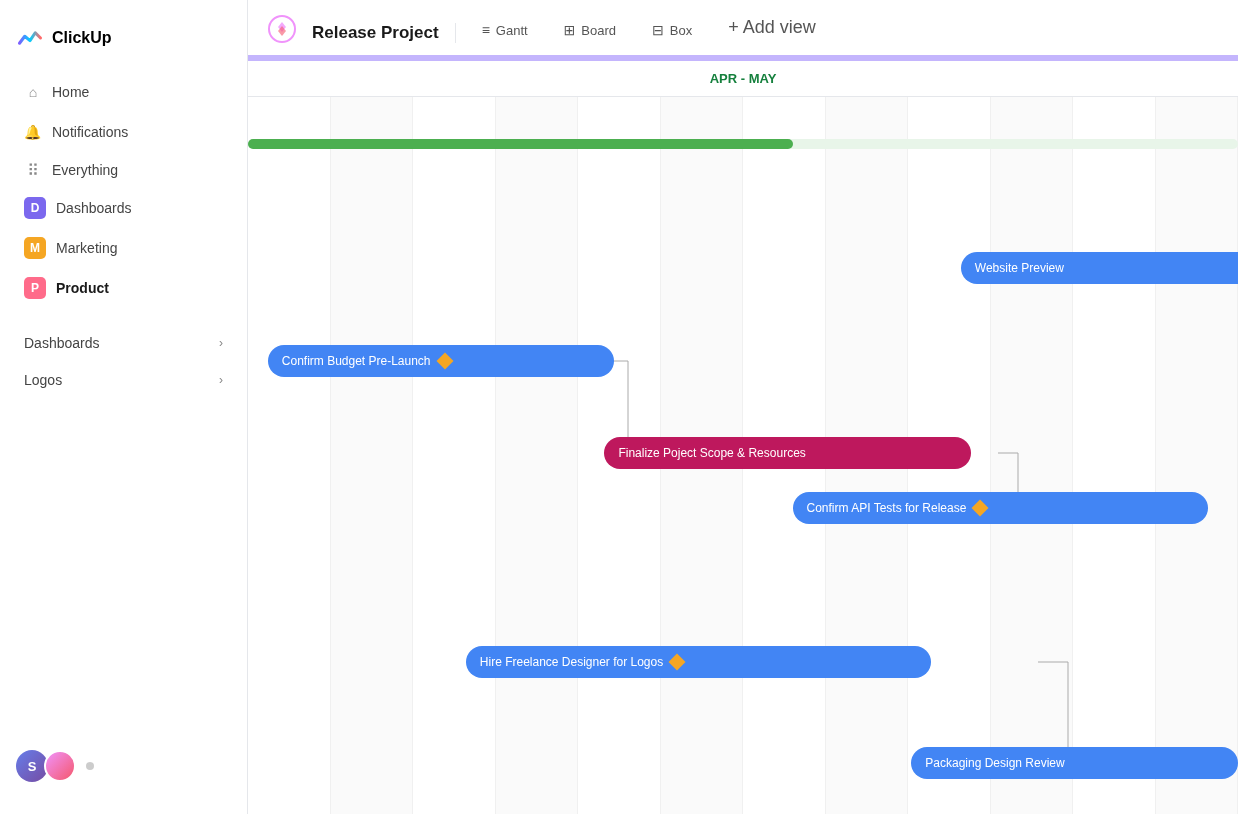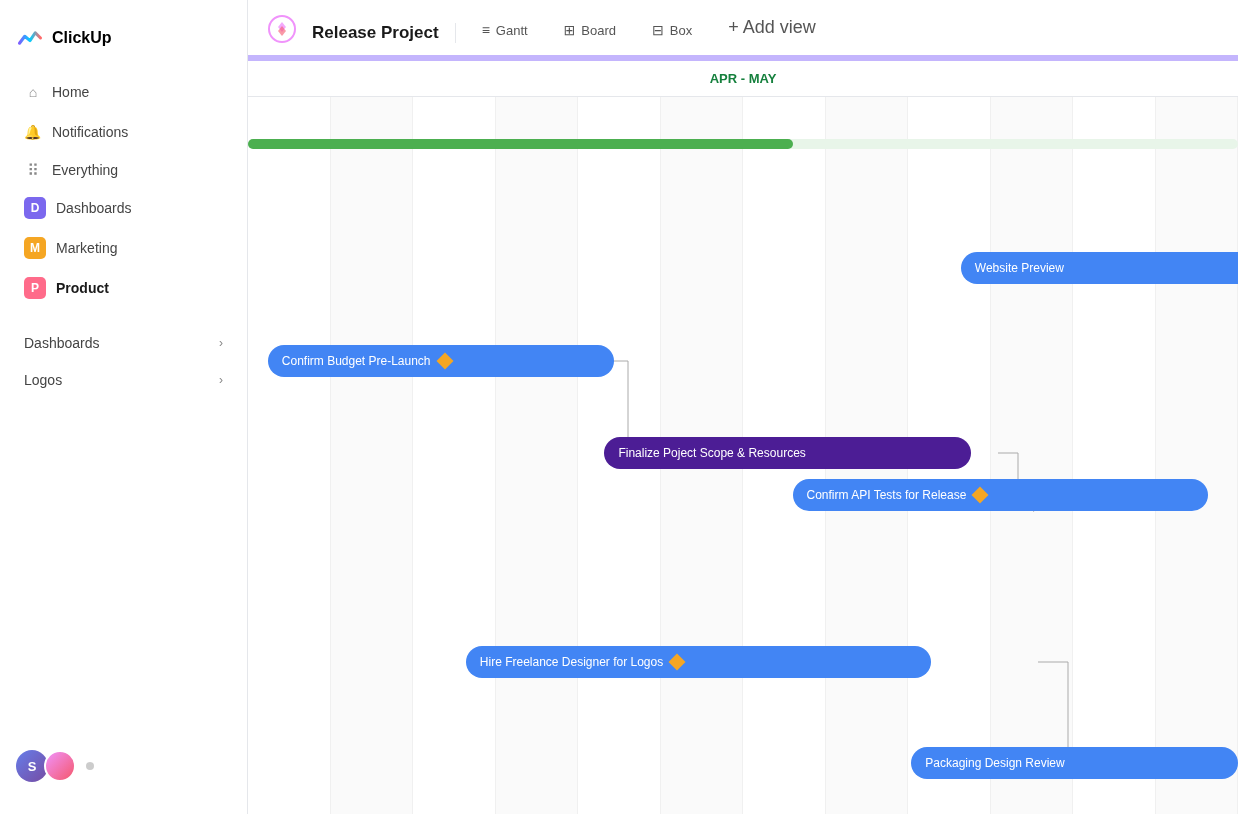--- a/index.html
+++ b/index.html
@@ -408,25 +408,25 @@
 
       <div class="gantt-bar" style="top: 155px; left: 72%; width: 30%; min-width: 180px;">
         <span>Website Preview</span>
       </div>
 
       <div class="gantt-bar" style="top: 248px; left: 2%; width: 35%;">
         <span>Confirm Budget Pre-Launch</span>
         <div class="diamond"></div>
       </div>
 
-      <div class="gantt-bar" style="top: 340px; left: 36%; width: 37%; background: #4c1d95;">
+      <div class="gantt-bar" style="top: 340px; left: 36%; width: 37%; background: #be185d;">
         <span>Finalize Poject Scope &amp; Resources</span>
       </div>
 
-      <div class="gantt-bar" style="top: 382px; left: 55%; width: 42%;">
+      <div class="gantt-bar" style="top: 395px; left: 55%; width: 42%;">
         <span>Confirm API Tests for Release</span>
         <div class="diamond"></div>
       </div>
 
       <div class="gantt-bar" style="top: 549px; left: 22%; width: 47%;">
         <span>Hire Freelance Designer for Logos</span>
         <div class="diamond"></div>
       </div>
 
       <div class="gantt-bar" style="top: 641px; left: 67%; width: 33%; margin-top: 9px;">

